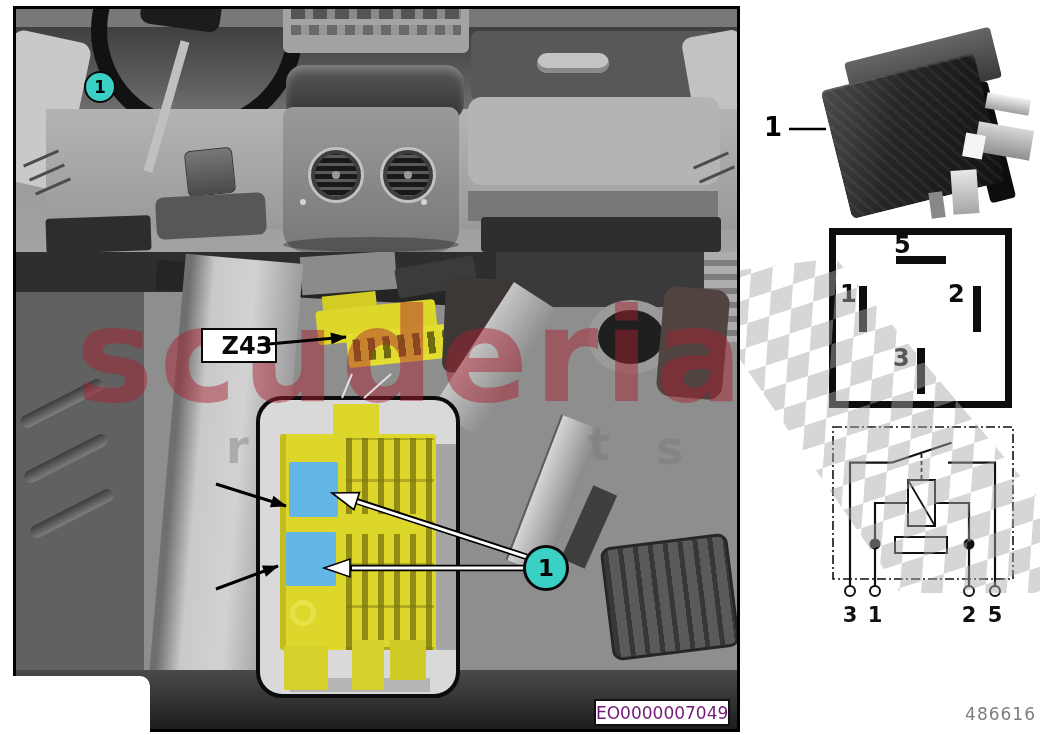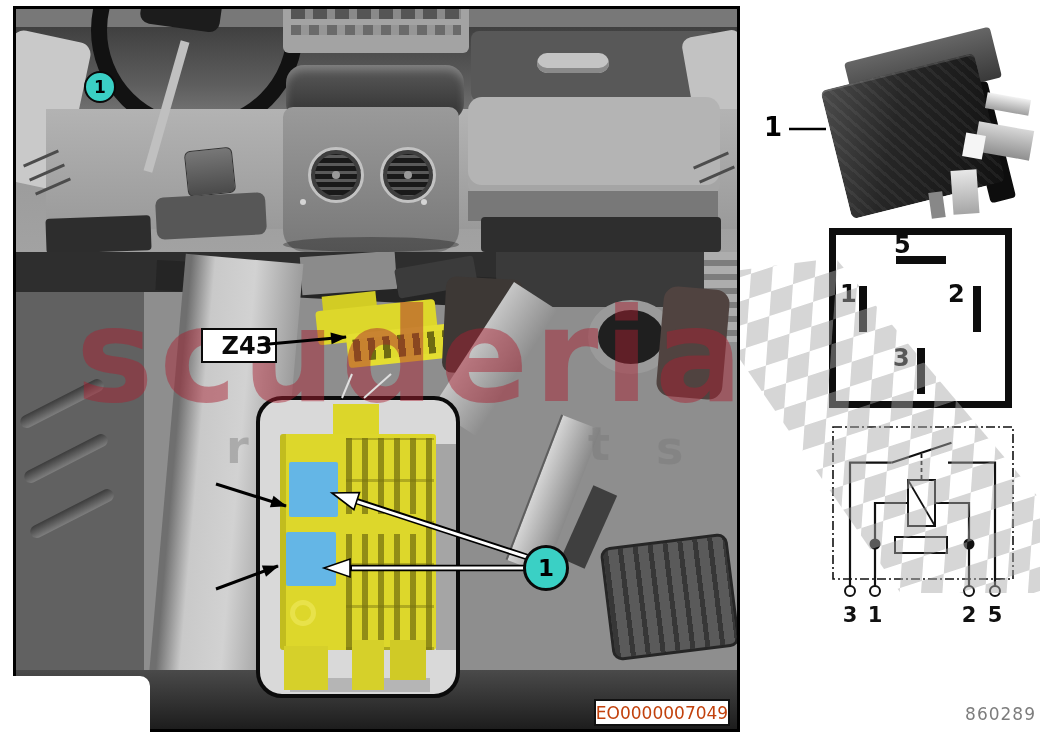--- a/index.html
+++ b/index.html
@@ -29,21 +29,21 @@
   #checker{left:730px;top:258px;width:310px;height:335px;z-index:2;pointer-events:none;
            clip-path:polygon(0% 4%,34% 0%,100% 72%,100% 100%,55% 100%,0% 26%);opacity:.8;}
   #checker .pat{left:-120px;top:-120px;width:620px;height:620px;
            background:repeating-conic-gradient(rgba(170,170,170,.6) 0% 25%,rgba(0,0,0,0) 0% 50%);
            background-size:46px 46px;transform:rotate(-18deg) skewX(-22deg);}
   
   #wm-red{left:76px;top:291px;font-size:130px;font-weight:bold;letter-spacing:6px;line-height:1;
           color:rgba(170,32,48,.47);z-index:4;white-space:nowrap;}
   .wm-gray{font-size:46px;font-weight:bold;color:rgba(120,120,120,.42);z-index:4;}
   #eobox{left:594px;top:699px;width:136px;height:27px;background:#fff;border:2px solid #111;
-         font-size:17px;color:#c2410c;display:flex;align-items:center;justify-content:center;z-index:5;box-sizing:border-box;}
+         font-size:17px;color:#701a75;display:flex;align-items:center;z-index:5;box-sizing:border-box;}
   #docnum{left:956px;top:704px;width:80px;font-size:17px;color:#7d7d7d;text-align:right;z-index:5;letter-spacing:1px;}
   #relaylbl{left:764px;top:112px;font-size:26px;font-weight:bold;color:#000;z-index:5;}
   svg text{font-family:"DejaVu Sans","Liberation Sans",sans-serif;}
 </style>
 </head>
 <body>
 
 <div id="stage">
 
   <div class="abs" id="photo">
@@ -194,21 +194,21 @@
     <circle cx="35" cy="176" r="5" fill="#fff" stroke="#111" stroke-width="2"></circle>
     <circle cx="60" cy="176" r="5" fill="#fff" stroke="#111" stroke-width="2"></circle>
     <circle cx="154" cy="176" r="5" fill="#fff" stroke="#111" stroke-width="2"></circle>
     <circle cx="180" cy="176" r="5" fill="#fff" stroke="#111" stroke-width="2"></circle>
     <text x="35" y="207" text-anchor="middle" font-size="21" font-weight="bold" fill="#111">3</text>
     <text x="60" y="207" text-anchor="middle" font-size="21" font-weight="bold" fill="#111">1</text>
     <text x="154" y="207" text-anchor="middle" font-size="21" font-weight="bold" fill="#111">2</text>
     <text x="180" y="207" text-anchor="middle" font-size="21" font-weight="bold" fill="#111">5</text>
   </svg>
 
-  <div class="abs" id="docnum">860289</div>
+  <div class="abs" id="docnum">486616</div>
 
   <svg class="abs" style="left:0;top:0;z-index:6;pointer-events:none;" width="1050" height="735" viewBox="0 0 1050 735">
     <defs>
       <marker id="ab" markerUnits="userSpaceOnUse" markerWidth="18" markerHeight="14" refX="16" refY="7" orient="auto">
         <path d="M1,1 L17,7 L1,13 Z" fill="#000"></path>
       </marker>
     </defs>
     <line x1="258" y1="345" x2="346" y2="337" stroke="#000" stroke-width="3" marker-end="url(#ab)"></line>
     <line x1="216" y1="484" x2="286" y2="506" stroke="#000" stroke-width="3" marker-end="url(#ab)"></line>
     <line x1="216" y1="589" x2="278" y2="566" stroke="#000" stroke-width="3" marker-end="url(#ab)"></line>

